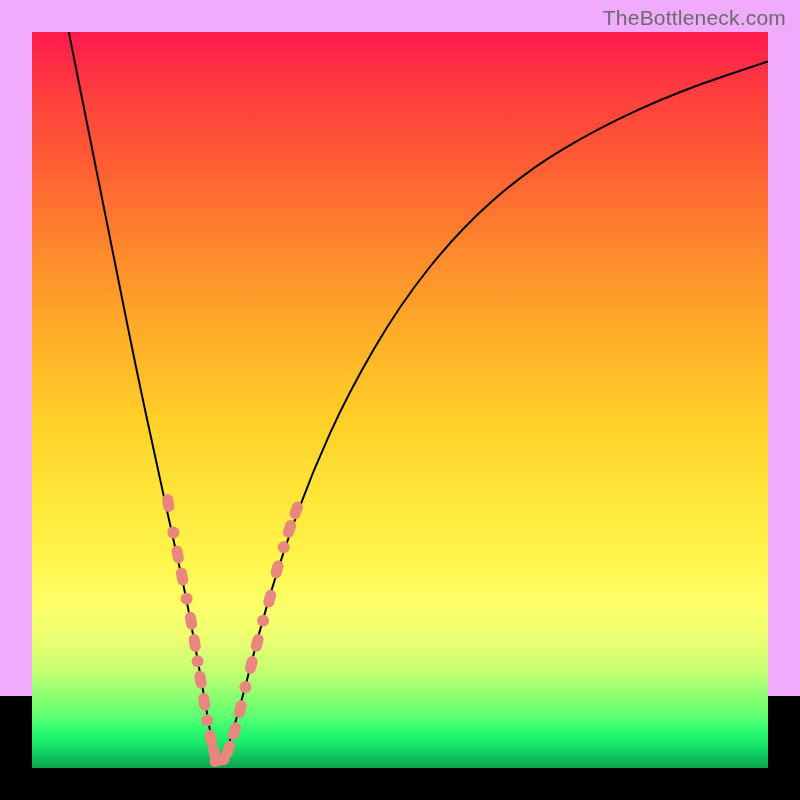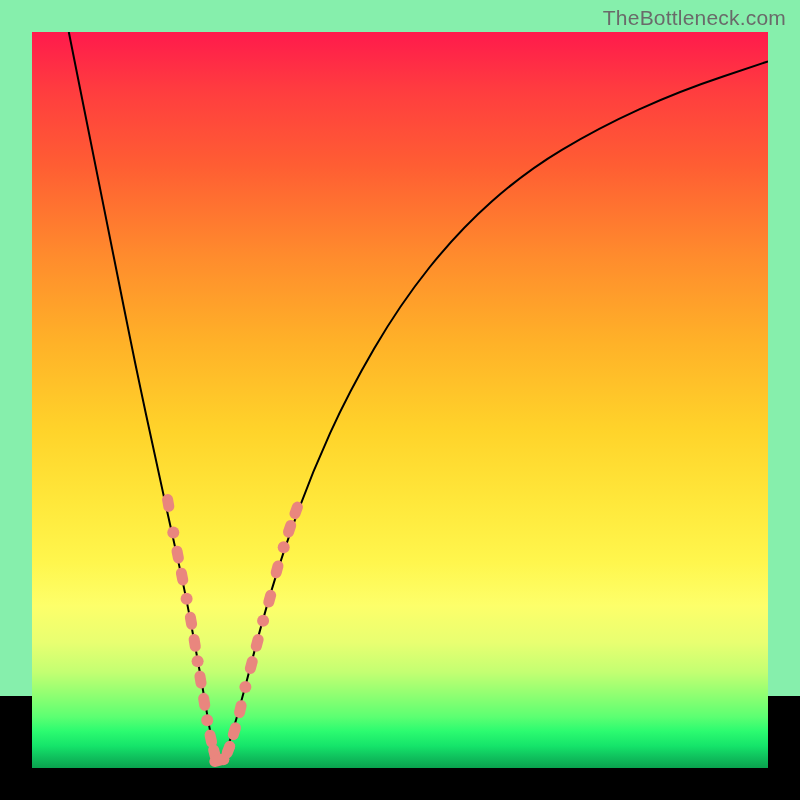--- a/index.html
+++ b/index.html
@@ -8,21 +8,21 @@
     width: 800px;
     height: 800px;
     background: #000;
     overflow: hidden;
     font-family: Arial, Helvetica, sans-serif;
   }
   .frame {
     position: relative;
     width: 800px;
     height: 696px;
-    background: #86efac;
+    background: #f0abfc;
   }
   .plot {
     position: absolute;
     left: 32px;
     top: 32px;
     width: 736px;
     height: 736px;
     background: linear-gradient(
       to bottom,
       #ff1a4c 0%,

